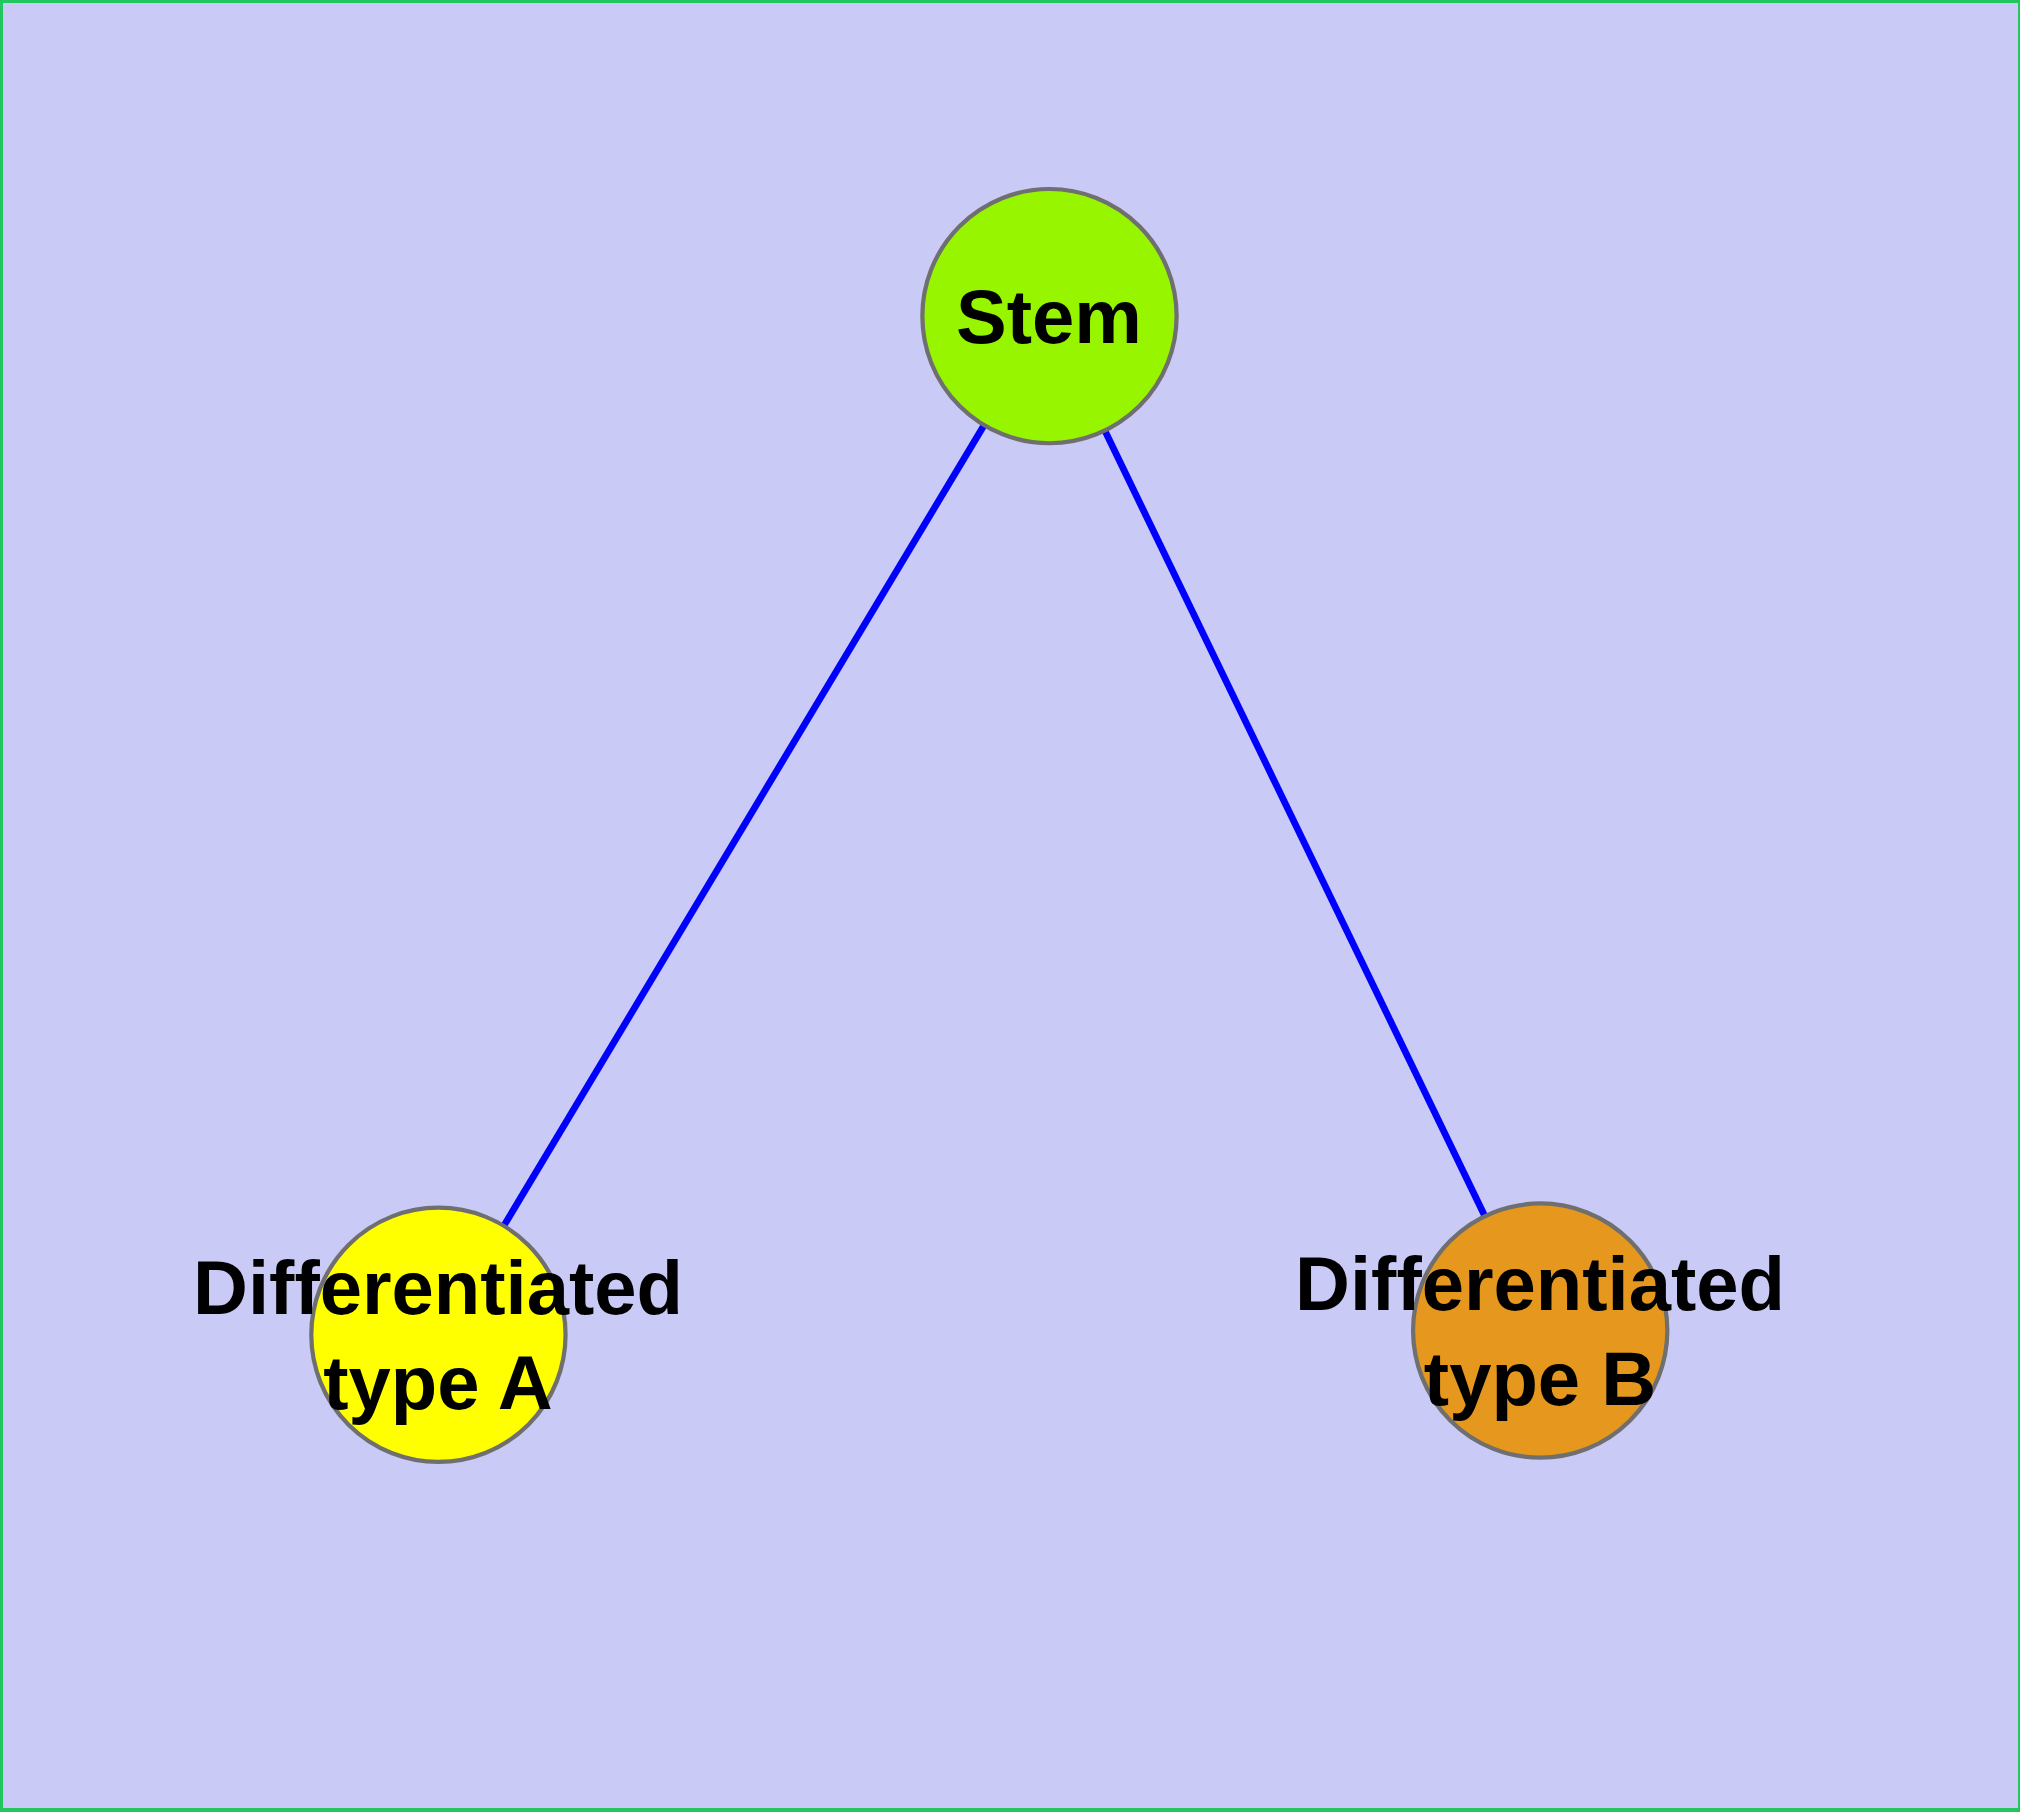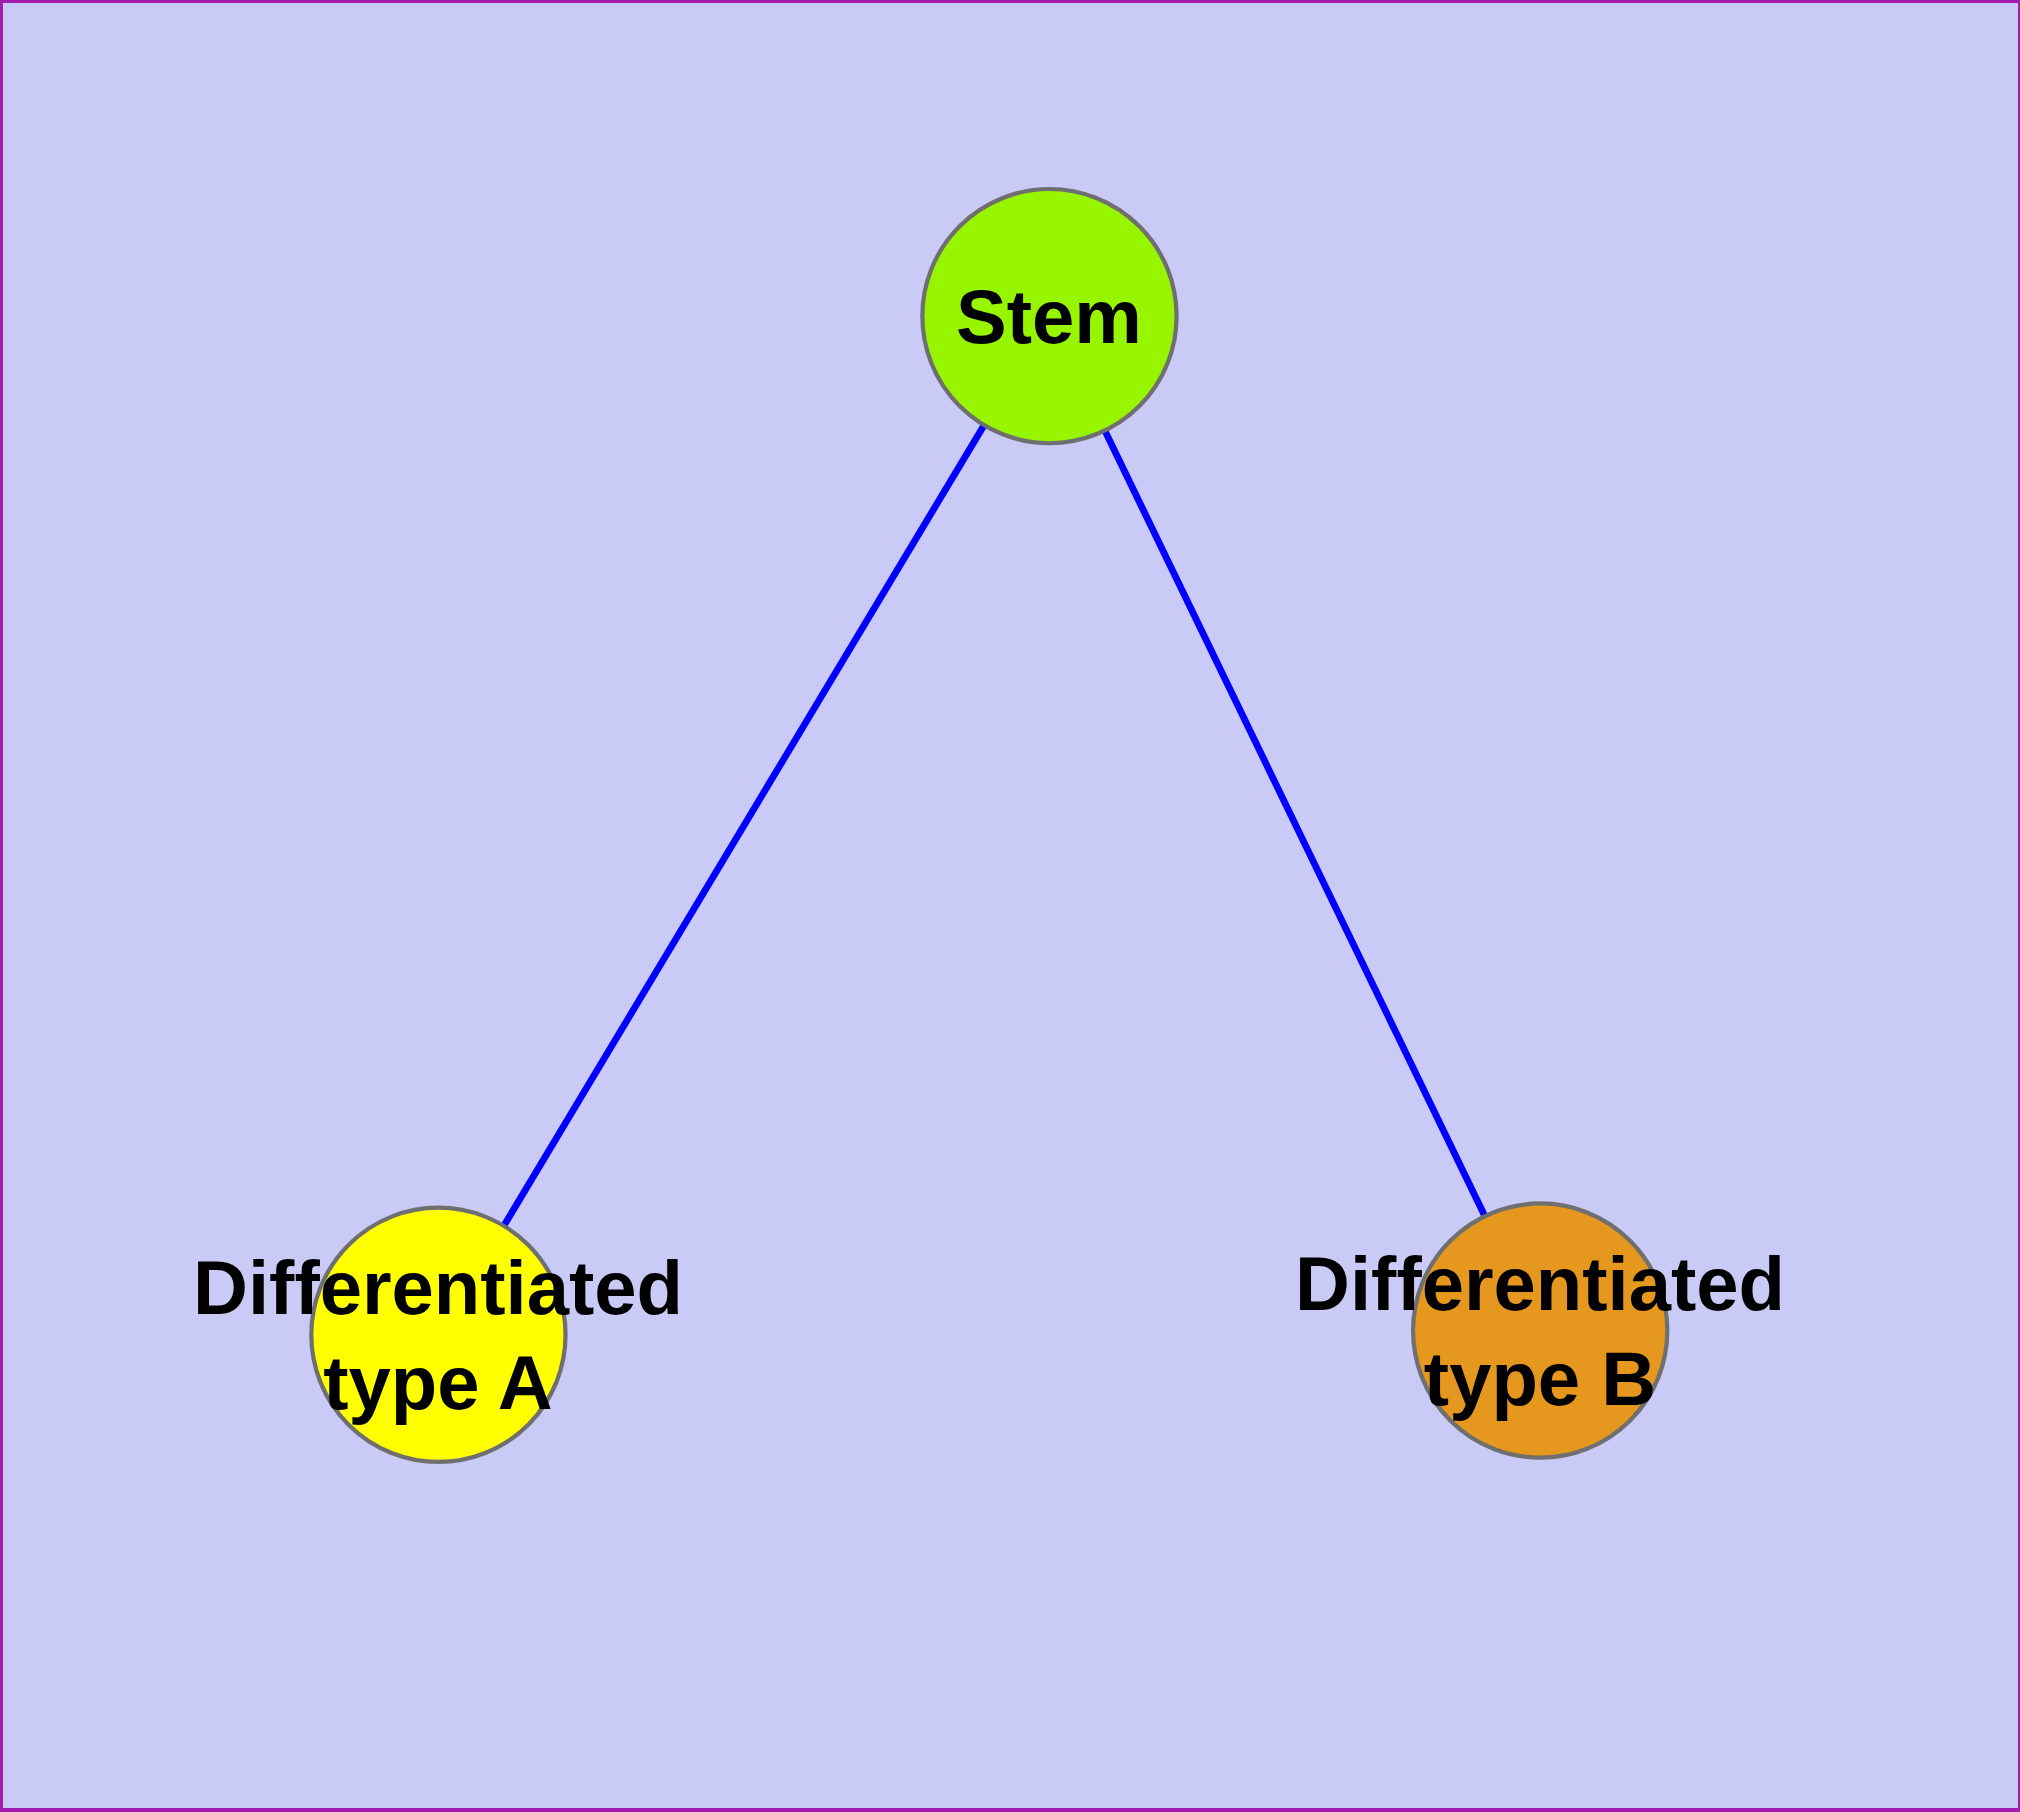--- a/index.html
+++ b/index.html
@@ -38,21 +38,21 @@
     line-height: 95px;
     text-align: center;
     white-space: pre-line;
     letter-spacing: 0;
     user-select: none;
   }
 </style>
 </head>
 <body>
 
-<div class="canvas" style="background: #a21caf;">
+<div class="canvas" style="background: #22c55e;">
   <div class="panel" style="background: rgb(202, 202, 247);"></div>
   <svg id="graph-svg" viewBox="0 0 2384 2138">
       <line x1="1238" y1="373" x2="517" y2="1575" stroke="#0000ff" stroke-width="8"></line>
       <line x1="1238" y1="373" x2="1817" y2="1570" stroke="#0000ff" stroke-width="8"></line>
       <circle cx="1238" cy="373" r="150" fill="#97f500" stroke="#6f6f6f" stroke-width="5"></circle>
       <circle cx="517" cy="1575" r="150" fill="#ffff00" stroke="#6f6f6f" stroke-width="5"></circle>
       <circle cx="1817" cy="1570" r="150" fill="#e6981e" stroke="#6f6f6f" stroke-width="5"></circle>
     </svg>
   <div class="node-label" style="left: 1049px; top: 316px; color: rgb(0, 0, 0);">Stem</div>
   <div class="node-label" style="left: 438px; top: 1335px; color: rgb(0, 0, 0);">Differentiated

